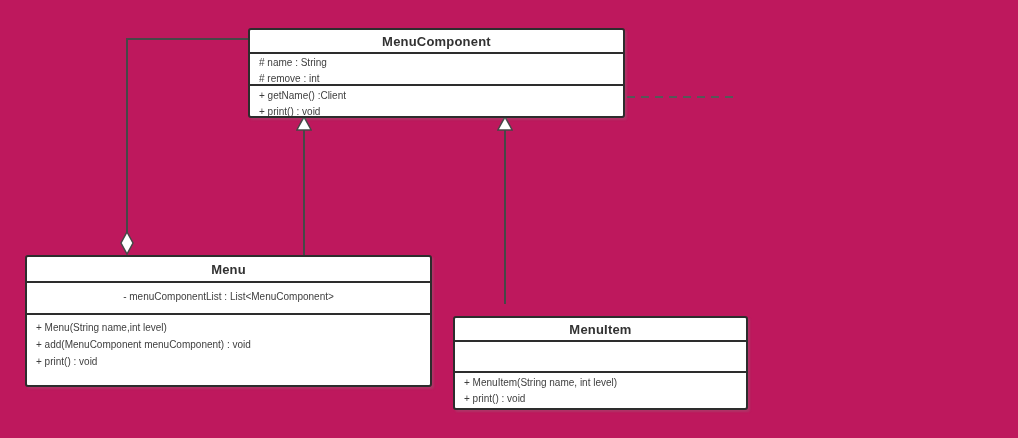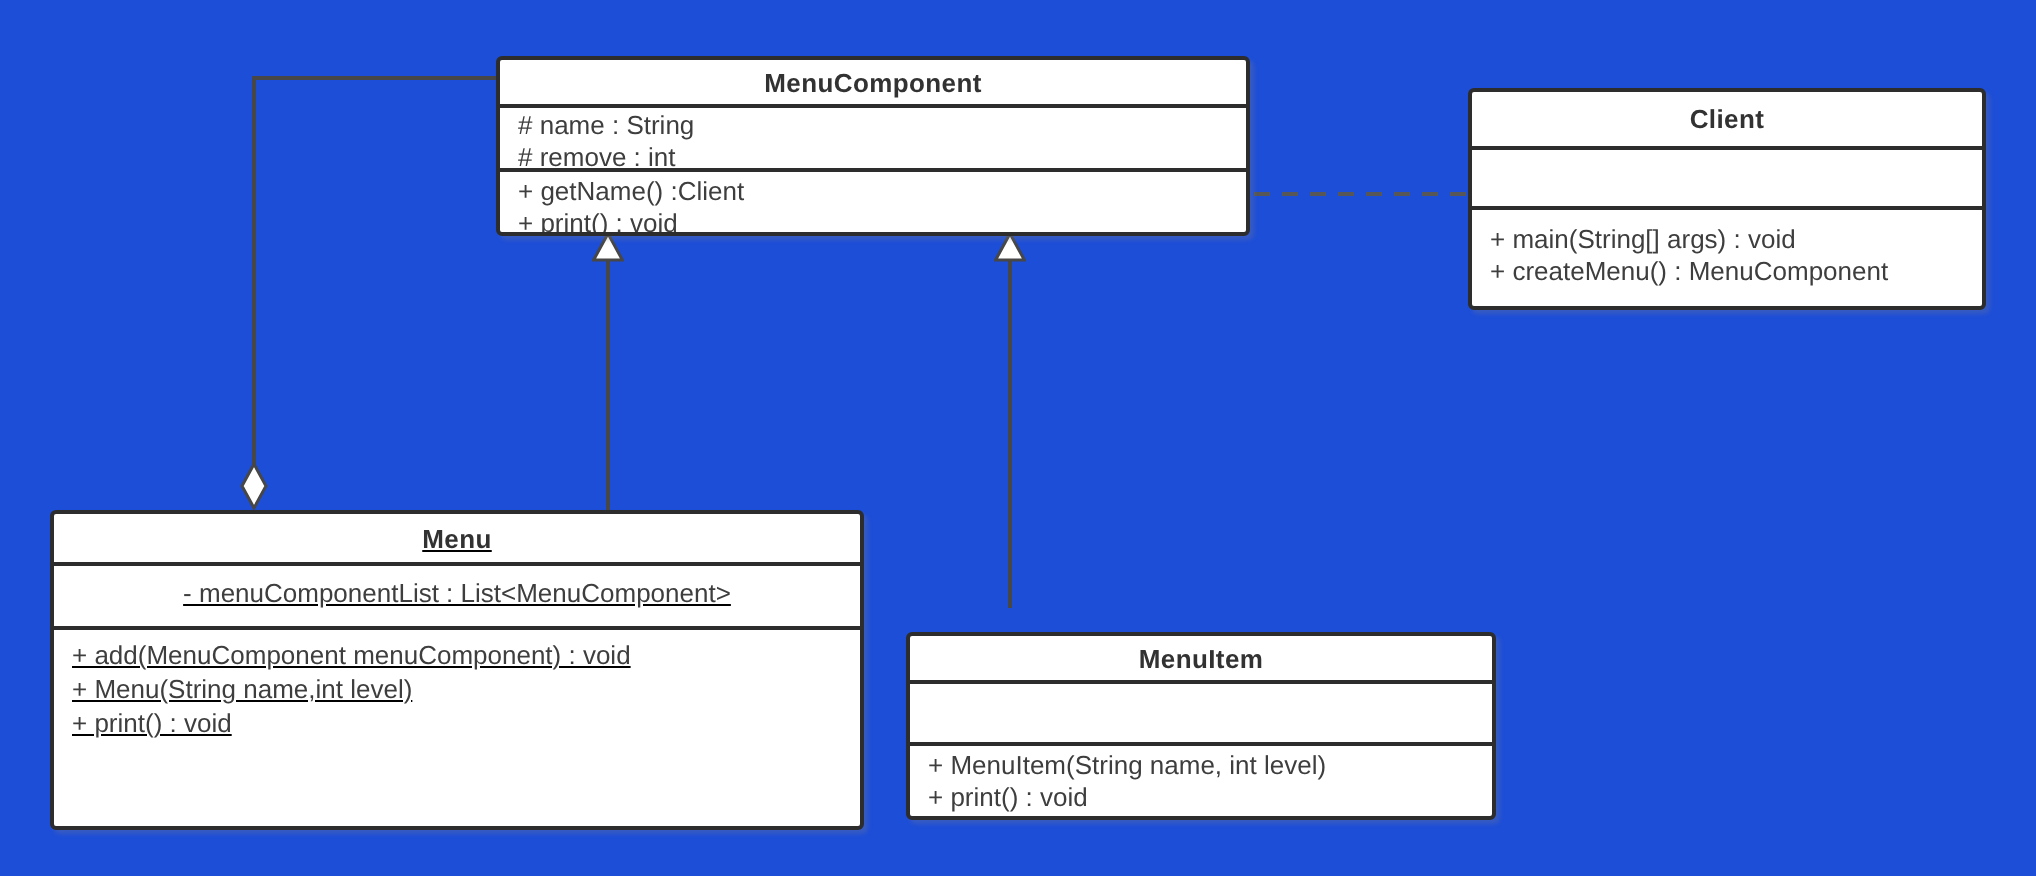--- a/index.html
+++ b/index.html
@@ -1,35 +1,35 @@
 <!DOCTYPE html>
 <html><head>
 <meta charset="utf-8">
 <style>
   html,body { margin:0; padding:0; background:#000; }
   #canvas {
-    position:relative; width:1018px; height:438px; background:#1d4ed8;
+    position:relative; width:1018px; height:438px; background:#be185d;
     font-family:"Liberation Sans", sans-serif; overflow:hidden;
   }
   .uml-class {
     position:absolute; background:#fff; border:2px solid #2d2d2d;
     border-radius:3px; box-sizing:border-box; display:flex; flex-direction:column;
     box-shadow:2px 2px 2px rgba(130,130,130,0.25);
   }
   .uml-title {
     flex:0 0 auto; border-bottom:2px solid #2d2d2d; box-sizing:border-box;
     display:flex; align-items:center; justify-content:center;
     font-size:13px; font-weight:bold; color:#323232; letter-spacing:0.2px;
   }
   .uml-attrs {
     flex:0 0 auto; border-bottom:2px solid #2d2d2d; box-sizing:border-box;
     padding:1px 9px 0 9px; overflow:hidden;
   }
   .uml-methods { flex:1 1 auto; box-sizing:border-box; padding:2px 9px 0 9px; overflow:hidden; }
-  .uml-line { font-size:13px; line-height:16px; color:#3e3e3e; white-space:nowrap; }
+  .uml-line { font-size:10px; line-height:16px; color:#3e3e3e; white-space:nowrap; }
   .box-menu .uml-methods .uml-line { line-height:17px; }
   .box-client .uml-methods { padding-top:7px; }
   .edge { position:absolute; }
   .edge-h { border-top:2px solid #474747; height:0; }
   .edge-v { border-left:2px solid #474747; width:0; }
   .edge-dashed {
     height:2px;
     background:repeating-linear-gradient(90deg,#575757 0 8px,transparent 8px 14px);
   }
   .marker { position:absolute; display:block; }
@@ -62,37 +62,29 @@
     <div class="uml-attrs" style="height:32px;">
         <div class="uml-line"># name : String</div>
         <div class="uml-line"># remove : int</div>
       </div>
     <div class="uml-methods">
         <div class="uml-line">+ getName() :Client</div>
         <div class="uml-line">+ print() : void</div>
       </div>
   </div>
 
-  <div class="uml-class box-client" style="left:734px; top:44px; width:259px; height:111px;">
-    <div class="uml-title" style="height:29px;">Client</div>
-    <div class="uml-attrs" style="height:30px;"></div>
-    <div class="uml-methods">
-        <div class="uml-line">+ main(String[] args) : void</div>
-        <div class="uml-line">+ createMenu() : MenuComponent</div>
-      </div>
-  </div>
 
-  <div class="uml-class box-menu" style="left:25px; top:255px; width:407px; height:160px;text-decoration:underline;">
+  <div class="uml-class box-menu" style="left:25px; top:255px; width:407px; height:132px;">
     <div class="uml-title" style="height:26px;">Menu</div>
     <div class="uml-attrs" style="height:32px; padding-top:6px;text-align:center;">
         <div class="uml-line">- menuComponentList : List&lt;MenuComponent&gt;</div>
       </div>
     <div class="uml-methods" style="padding-top:4px;">
+        <div class="uml-line">+ Menu(String name,int level)</div>
         <div class="uml-line">+ add(MenuComponent menuComponent) : void</div>
-        <div class="uml-line">+ Menu(String name,int level)</div>
         <div class="uml-line">+ print() : void</div>
       </div>
   </div>
 
   <div class="uml-class box-menuitem" style="left:453px; top:304px; width:295px; height:94px;margin-top:12px;">
     <div class="uml-title" style="height:24px;">MenuItem</div>
     <div class="uml-attrs" style="height:31px;"></div>
     <div class="uml-methods">
         <div class="uml-line">+ MenuItem(String name, int level)</div>
         <div class="uml-line">+ print() : void</div>

